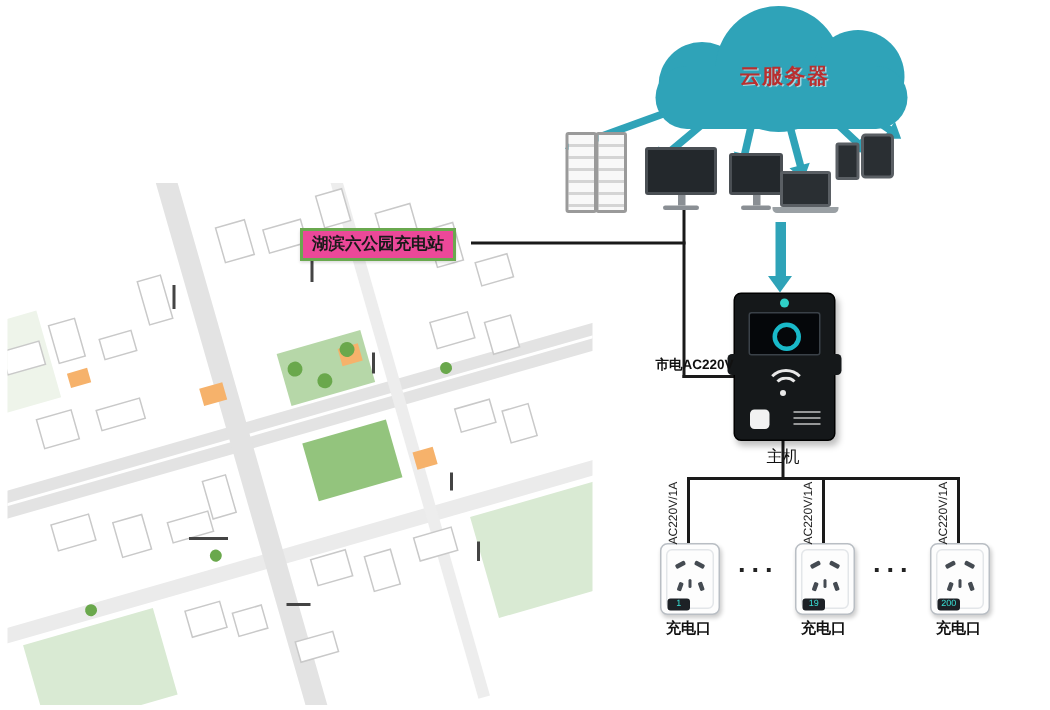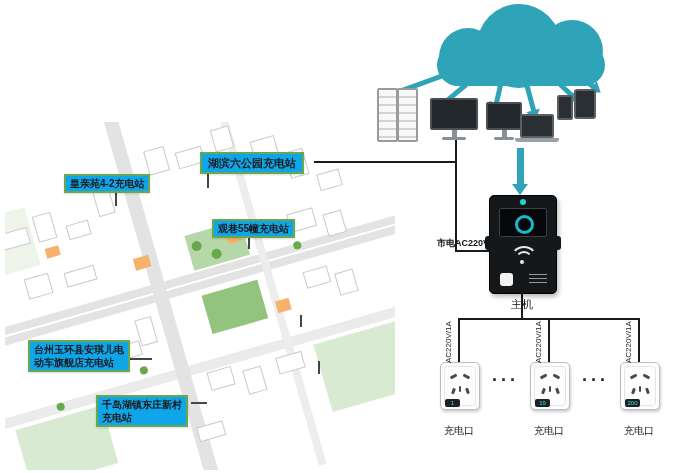--- a/index.html
+++ b/index.html
@@ -1,20 +1,20 @@
 <!DOCTYPE html>
 <html><head>
 <meta charset="utf-8">
 <style>
   html,body{margin:0;padding:0;background:#fff;}
   .page{position:relative;width:700px;height:473px;background:#fff;overflow:hidden;
         font-family:"Liberation Sans",sans-serif;}
 
   
-  .station{position:absolute;background:#0ea5e9;border:2px solid #6aa84f;padding:1px 4px;
+  .station{position:absolute;background:#ec4899;border:2px solid #6aa84f;padding:1px 4px;
            font-size:10px;font-weight:bold;color:#1a1a1a;line-height:1.3;z-index:6;
            box-shadow:0 1px 2px rgba(0,0,0,.15);}
   .station span{display:block;white-space:nowrap;}
   .station.big{font-size:11px;padding:2px 6px;}
 
   .lead{position:absolute;background:#444;z-index:5;}
   .wire{position:absolute;background:#1a1a1a;z-index:3;}
 
   
   .cloud{position:absolute;left:433px;top:6px;width:180px;height:82px;z-index:2;}
@@ -72,21 +72,21 @@
           border-radius:5px;box-shadow:1px 2px 3px rgba(0,0,0,.2);z-index:3;}
   .plate{position:absolute;left:3px;right:3px;top:3px;bottom:3px;border:1px solid #e3e6e9;border-radius:4px;}
   .sl{position:absolute;background:#454b52;border-radius:1px;}
   .s1{width:7px;height:2.5px;left:5px;top:8px;transform:rotate(-28deg);}
   .s2{width:7px;height:2.5px;right:5px;top:8px;transform:rotate(28deg);}
   .s3{width:2.5px;height:6px;left:7px;bottom:11px;transform:rotate(20deg);}
   .s4{width:2.5px;height:6px;left:50%;margin-left:-1.25px;bottom:13px;}
   .s5{width:2.5px;height:6px;right:7px;bottom:11px;transform:rotate(-20deg);}
   .odisp{position:absolute;left:4px;bottom:2px;min-width:11px;padding:0 2px;height:8px;line-height:8px;
          background:#1d2126;color:#39e0d6;font-size:6px;text-align:center;border-radius:2px;}
-  .portlbl{position:absolute;top:424px;width:40px;text-align:center;font-size:10px;font-weight:normal;color:#111;}
+  .portlbl{position:absolute;top:412px;width:40px;text-align:center;font-size:10px;font-weight:bold;color:#111;}
   .dots{position:absolute;top:370px;font-size:18px;font-weight:bold;color:#222;letter-spacing:3px;z-index:3;}
 
   .map{position:absolute;left:5px;top:122px;z-index:0;}
 </style>
 </head>
 <body>
 
 <div class="page">
 
   <svg class="map" width="390" height="348" viewBox="0 0 390 348">
@@ -150,44 +150,31 @@
   <div class="lead" style="left:115px;top:190px;width:2px;height:16px"></div>
   <div class="lead" style="left:248px;top:235px;width:2px;height:14px"></div>
   <div class="lead" style="left:300px;top:315px;width:2px;height:12px"></div>
   <div class="lead" style="left:126px;top:358px;width:26px;height:2px"></div>
   <div class="lead" style="left:318px;top:361px;width:2px;height:13px"></div>
   <div class="lead" style="left:191px;top:402px;width:16px;height:2px"></div>
 
   <div class="station big" style="left:200px;top:152px">
     <span>湖滨六公园充电站</span>
   </div>
-  <div class="station" style="left:64px;top:174px">
-    <span>皇亲苑4-2充电站</span>
-  </div>
-  <div class="station" style="left:212px;top:219px">
-    <span>观巷55幢充电站</span>
-  </div>
-  <div class="station" style="left:28px;top:340px">
-    <span>台州玉环县安琪儿电</span>
-    <span>动车旗舰店充电站</span>
-  </div>
-  <div class="station" style="left:96px;top:395px">
-    <span>千岛湖镇东庄新村</span>
-    <span>充电站</span>
-  </div>
 
   <div class="wire" style="left:314px;top:161px;width:143px;height:2px"></div>
   <div class="wire" style="left:455px;top:140px;width:2px;height:112px"></div>
   <div class="wire" style="left:455px;top:250px;width:36px;height:2px"></div>
 
   <div class="cloud">
     <div class="c c1"></div>
     <div class="c c2"></div>
     <div class="c c3"></div>
     <div class="cbase"></div>
+    <span class="cloud-label">云服务器</span>
   </div>
 
   <div class="tarrow" style="left:468px;top:64px;width:88px;transform:rotate(160deg)"></div>
   <div class="tarrow" style="left:483px;top:68px;width:52px;transform:rotate(140deg)"></div>
   <div class="tarrow" style="left:503px;top:72px;width:30px;transform:rotate(103deg)"></div>
   <div class="tarrow" style="left:524px;top:72px;width:38px;transform:rotate(75deg)"></div>
   <div class="tarrow" style="left:543px;top:66px;width:40px;transform:rotate(43deg)"></div>
   <div class="tarrow" style="left:556px;top:58px;width:46px;transform:rotate(35deg)"></div>
 
   <div class="srv" style="left:377px;top:88px"></div>

